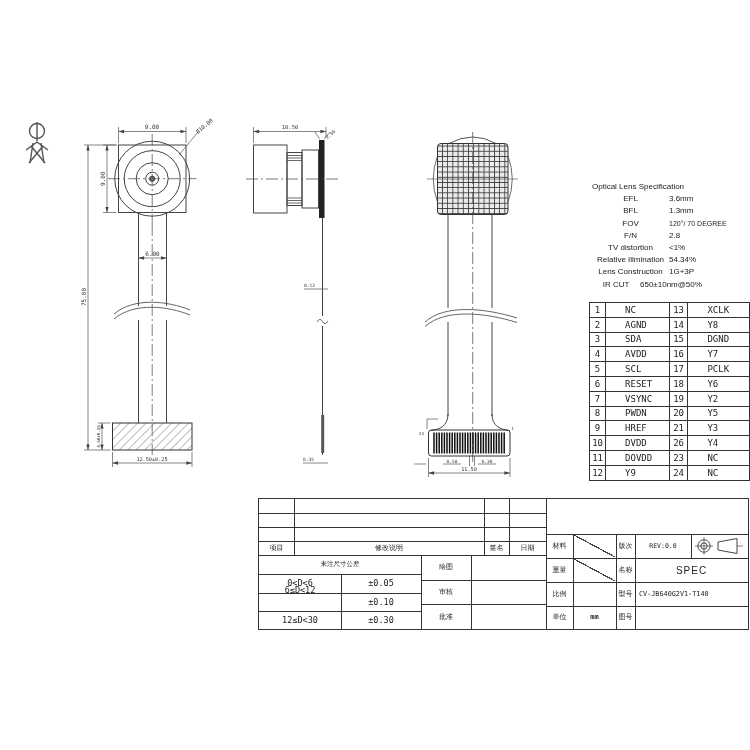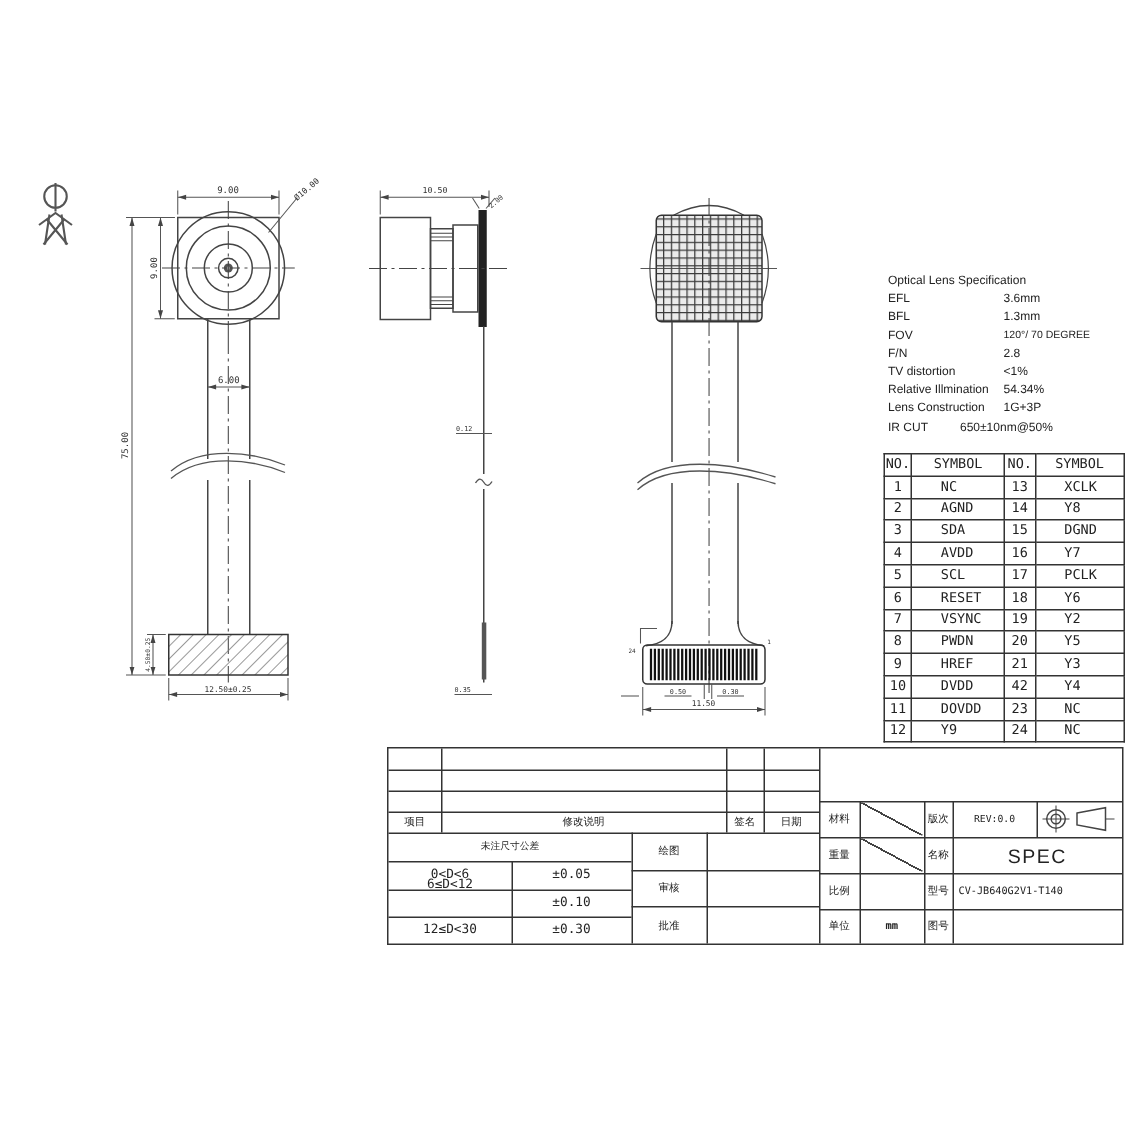--- a/index.html
+++ b/index.html
@@ -2,21 +2,21 @@
 <html><head>
 <meta charset="utf-8">
 <style>
   html,body{margin:0;padding:0;background:#fff;}
   #page{position:relative;width:750px;height:750px;background:#fff;overflow:hidden;
         font-family:"Liberation Sans",sans-serif;color:#222;}
   
   .spec{position:absolute;left:592px;top:181px;width:158px;font-size:8px;line-height:12.2px;color:#222;}
   .spec .title{margin-bottom:0;}
   .spec .row{display:flex;}
-  .spec .lab{width:77px;flex:none;}
+  .spec .lab{width:77px;flex:none;text-align:center;}
   .spec .row.tight .lab{width:48px;}
   
   .pins{position:absolute;left:589px;top:302px;border-collapse:collapse;
         font-family:"DejaVu Sans Mono",monospace;font-size:9px;color:#222;}
   .pins td{border:1px solid #333;height:13.8px;padding:0 0 0 3px;white-space:nowrap;}
   .pins td.no{width:18px;text-align:center;padding:0;}
   .pins td.no2{width:22px;text-align:center;padding:0;}
   .pins td.sym{width:55px;padding-left:19px;}
   .pins tr.hd td{text-align:center;padding:0;}
   
@@ -208,26 +208,20 @@
         <span>1G+3P</span>
       </div>
     <div class="row tight">
         <span class="lab">IR CUT</span>
         <span>650±10nm@50%</span>
       </div>
   </div>
 
   <table class="pins">
     <tbody>
-        <tr class="hd">
-      <td class="no">NO.</td>
-      <td class="sym">SYMBOL</td>
-      <td class="no2">NO.</td>
-      <td class="sym">SYMBOL</td>
-    </tr>
     <tr>
           <td class="no">1</td>
           <td class="sym">NC</td>
           <td class="no2">13</td>
           <td class="sym">XCLK</td>
         </tr>
     <tr>
           <td class="no">2</td>
           <td class="sym">AGND</td>
           <td class="no2">14</td>
@@ -271,21 +265,21 @@
         </tr>
     <tr>
           <td class="no">9</td>
           <td class="sym">HREF</td>
           <td class="no2">21</td>
           <td class="sym">Y3</td>
         </tr>
     <tr>
           <td class="no">10</td>
           <td class="sym">DVDD</td>
-          <td class="no2">42</td>
+          <td class="no2">26</td>
           <td class="sym">Y4</td>
         </tr>
     <tr>
           <td class="no">11</td>
           <td class="sym">DOVDD</td>
           <td class="no2">23</td>
           <td class="sym">NC</td>
         </tr>
     <tr>
           <td class="no">12</td>
@@ -353,21 +347,21 @@
         <circle cx="13" cy="12" r="3.2"></circle>
         <line x1="4" y1="12" x2="22" y2="12" stroke-width="0.7"></line>
         <line x1="13" y1="3" x2="13" y2="21" stroke-width="0.7"></line>
         <polygon points="27,8 46,4.5 46,19.5 27,16"></polygon>
         <line x1="46" y1="12" x2="52" y2="12" stroke-width="0.7"></line>
       </g>
     </svg>
     <div class="cellt" style="left:287px;top:59px;width:27px;height:24px">重量</div>
     <div class="diag" style="left:315px;top:60px;width:41px;height:22px"></div>
     <div class="cellt" style="left:357px;top:59px;width:19px;height:24px">名称</div>
-    <div class="cellt" style="left:376px;top:59px;width:113px;height:24px;font-size:13px;letter-spacing:1px">SPEC</div>
+    <div class="cellt" style="left:376px;top:59px;width:113px;height:24px;font-size:10px;letter-spacing:1px">SPEC</div>
     <div class="cellt" style="left:287px;top:83px;width:27px;height:23.5px">比例</div>
     <div class="cellt" style="left:357px;top:83px;width:19px;height:23.5px">型号</div>
     <div class="cellt mono" style="left:364px;top:83px;width:113px;height:23.5px;font-size:6.8px;justify-content:flex-start;padding-left:16px">CV-JB640G2V1-T140</div>
     <div class="cellt" style="left:287px;top:106.5px;width:27px;height:23.5px">单位</div>
     <div class="cellt mono" style="left:314px;top:106.5px;width:43px;height:23.5px;font-size:7px;font-weight:bold">mm</div>
     <div class="cellt" style="left:357px;top:106.5px;width:19px;height:23.5px">图号</div>
   </div>
 
 </div>
 

